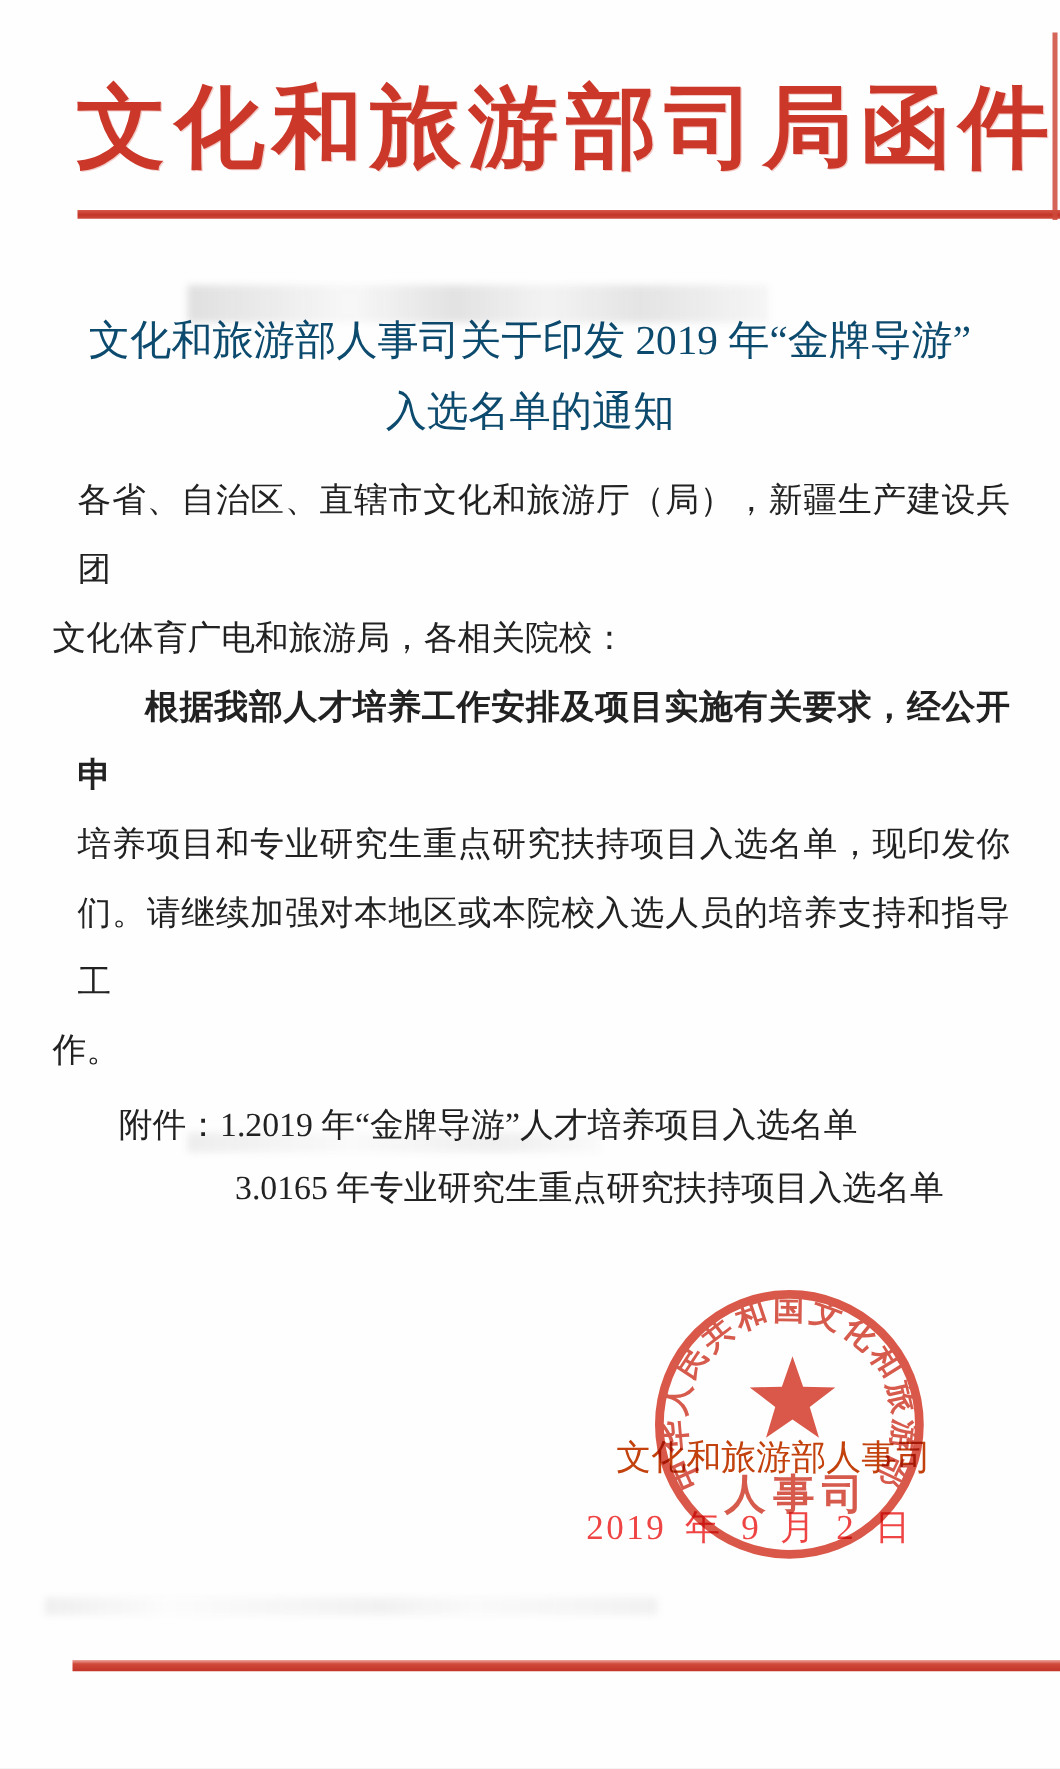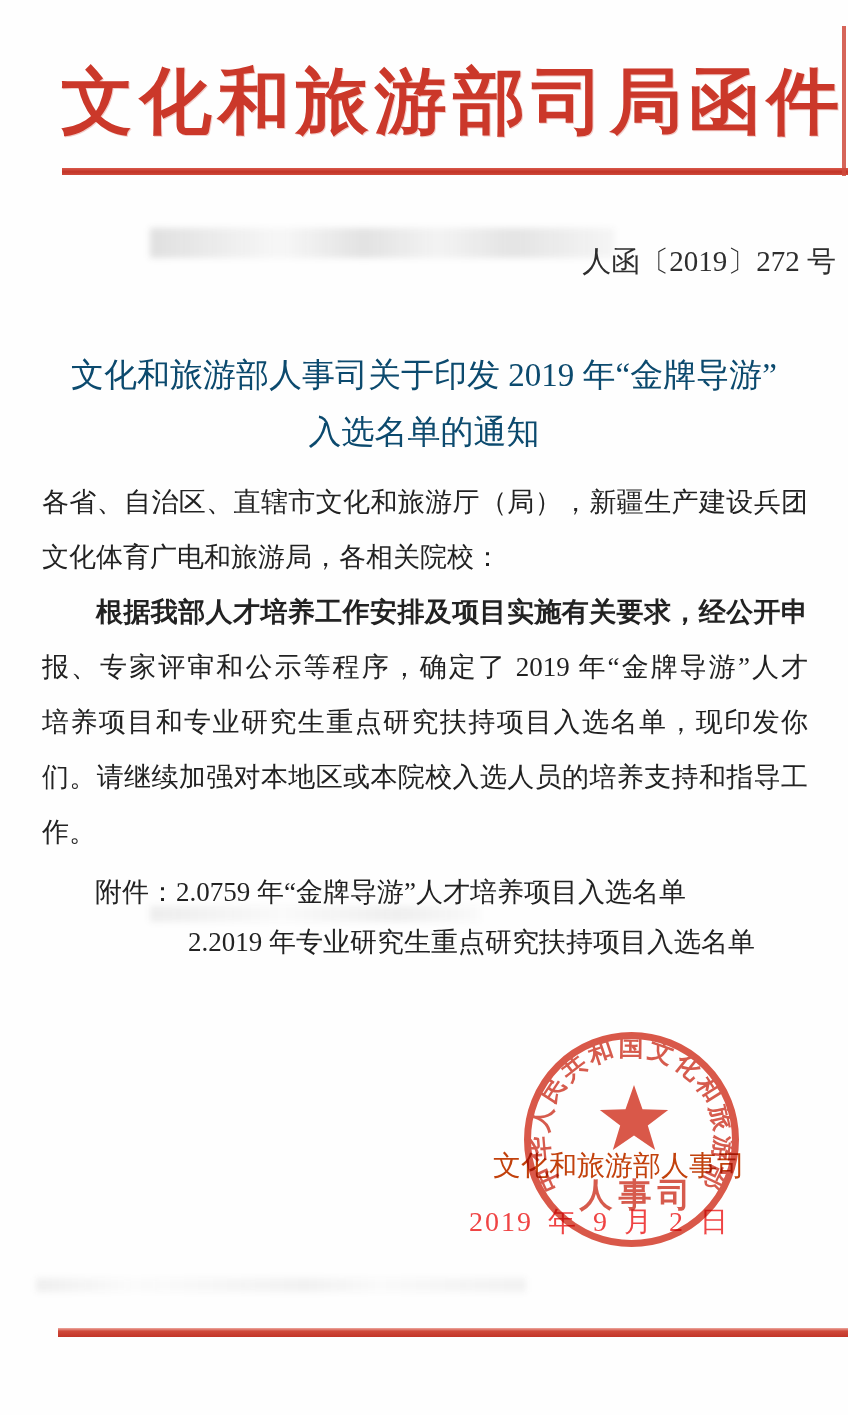--- a/index.html
+++ b/index.html
@@ -64,20 +64,21 @@
   
   .body-block{
     margin:14px 40px 0 42px;
     font-size:27px;
     line-height:55px;
     color:#222;
   }
   .body-block .jline{
     text-align:justify;
     text-align-last:justify;
+    margin-left:20px;
   }
   .body-block .indent{ text-indent:2em;font-weight:bold; }
   
   .attachments{
     margin:7px 0 0 95px;
     font-size:27px;
     line-height:50px;
     color:#222;
   }
   .attachments .att-line2{ margin-left:93px; }
@@ -147,40 +148,38 @@
 <div class="page">
 
   <div class="masthead">文化和旅游部司局函件</div>
   <div class="rule-top"></div>
   <div class="edge-line-right"></div>
 
   <div class="smudge smudge-1"></div>
   <div class="smudge smudge-2"></div>
   <div class="smudge smudge-3"></div>
 
-  <div class="doc-number">人函〔2019〕272 号</div>
 
   <div class="doc-title">
     <div>文化和旅游部人事司关于印发 2019 年“金牌导游”</div>
     <div>入选名单的通知</div>
   </div>
 
   <div class="body-block">
     <div class="jline">各省、自治区、直辖市文化和旅游厅（局），新疆生产建设兵团</div>
     <div>文化体育广电和旅游局，各相关院校：</div>
     <div class="jline indent">根据我部人才培养工作安排及项目实施有关要求，经公开申</div>
-    <div class="jline">报、专家评审和公示等程序，确定了 2019 年“金牌导游”人才</div>
     <div class="jline">培养项目和专业研究生重点研究扶持项目入选名单，现印发你</div>
     <div class="jline">们。请继续加强对本地区或本院校入选人员的培养支持和指导工</div>
     <div>作。</div>
   </div>
 
   <div class="attachments">
-    <div><span>附件：</span><span>2.0759 年“金牌导游”人才培养项目入选名单</span></div>
-    <div class="att-line2">2.2019 年专业研究生重点研究扶持项目入选名单</div>
+    <div><span>附件：</span><span>1.2019 年“金牌导游”人才培养项目入选名单</span></div>
+    <div class="att-line2">3.0165 年专业研究生重点研究扶持项目入选名单</div>
   </div>
 
   <div class="sig-issuer">文化和旅游部人事司</div>
   <div class="sig-date">2019 年 9 月 2 日</div>
 
   <svg class="seal" viewBox="0 0 223 223">
     <circle cx="111.5" cy="111.5" r="104" fill="none" stroke="#d5412f" stroke-width="7"></circle>
     <path id="sealArc" d="M 42.7 159.7 A 84 84 0 1 1 180.3 159.7" fill="none"></path>
     <text font-size="25" letter-spacing="3">
       <textPath href="#sealArc" startOffset="2">中华人民共和国文化和旅游部</textPath>

